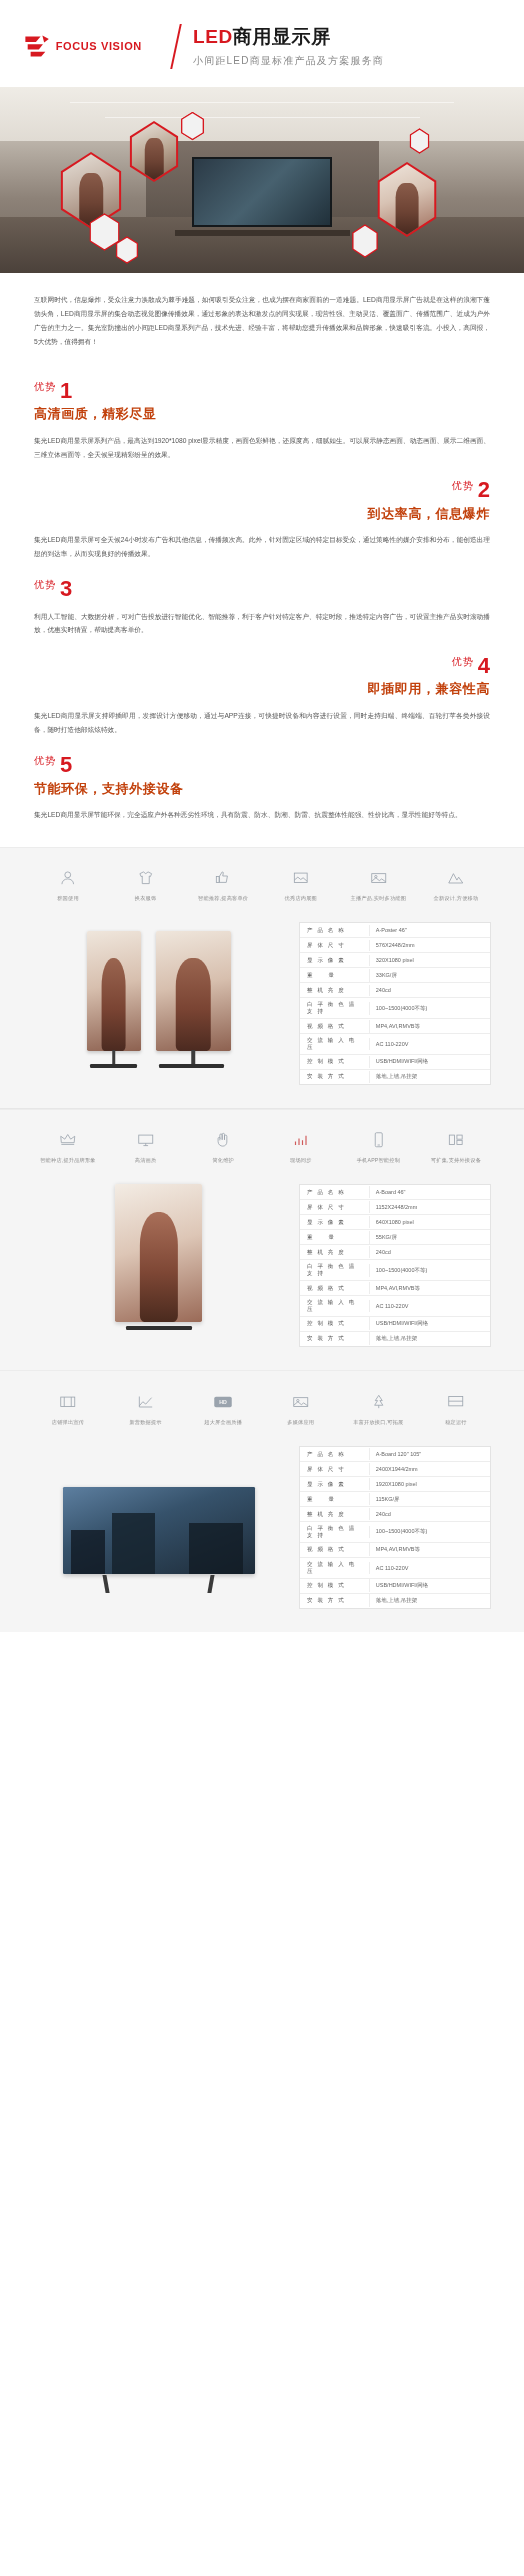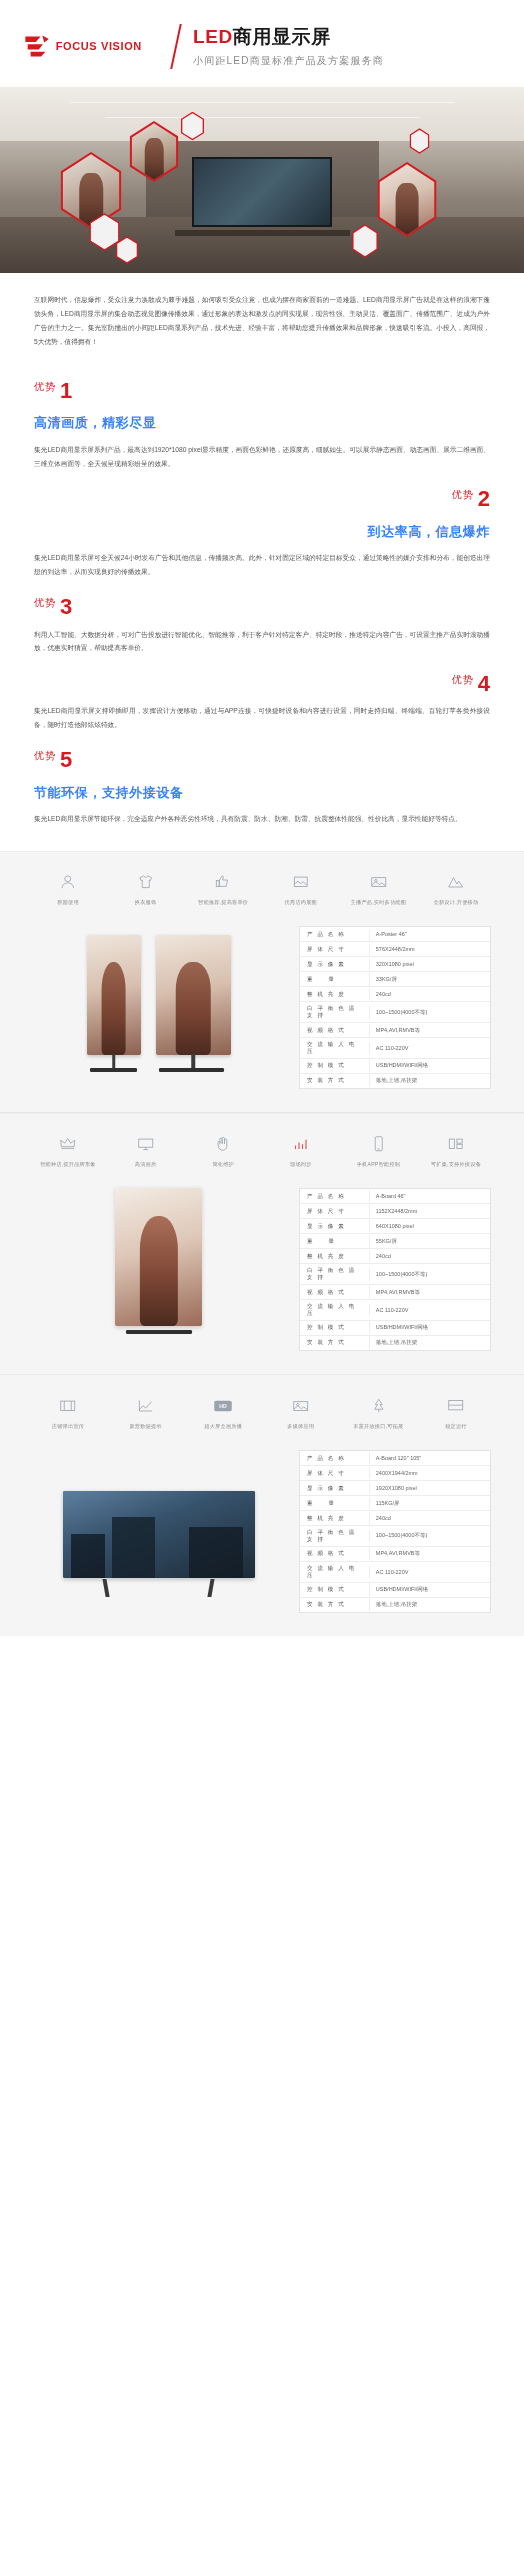--- a/index.html
+++ b/index.html
@@ -114,21 +114,21 @@
     width:524px;box-sizing:border-box;padding:15px 34px 4.7px 34px;
   }
   .adv.right{text-align:right;}
   .adv-label{
     display:flex;align-items:flex-start;gap:3.5px;color:#d71920;
   }
   .adv.right .adv-label{justify-content:flex-end;}
   .adv-label .word{font-size:10px;letter-spacing:1.2px;line-height:1;padding-bottom:2.3px;}
   .adv-label .num{font-size:22px;font-weight:bold;line-height:.85;}
   .adv-title{
-    margin-top:14px;font-size:13px;font-weight:bold;color:#3b82f6;letter-spacing:0.6px;
+    margin-top:5px;font-size:13px;font-weight:bold;color:#c2410c;letter-spacing:0.6px;
   }
   .adv-body{
     margin-top:10.5px;font-size:6.7px;line-height:2.05;color:#555;text-align:justify;
   }
   .adv.right .adv-body{text-align:justify;}
 
   
   .section{
     width:524px;background:#f5f5f5;box-sizing:border-box;padding:20px 0 23px 0;
     border-top:0.6px solid #ececec;
@@ -340,20 +340,21 @@
       <span class="num">3</span>
     </div>
     <div class="adv-body">利用人工智能、大数据分析，可对广告投放进行智能优化、智能推荐，利于客户针对特定客户、特定时段，推送特定内容广告，可设置主推产品实时滚动播放，优惠实时猜置，帮助提高客单价。</div>
   </div>
 
   <div class="adv right">
     <div class="adv-label">
       <span class="word">优势</span>
       <span class="num">4</span>
     </div>
+    <div class="adv-title">即插即用，兼容性高</div>
     <div class="adv-body">集光LED商用显示屏支持即插即用，发挥设计方便移动，通过与APP连接，可快捷时设备和内容进行设置，同时走持归端、终端端、百轮打苹各类外接设备，随时打造他部炫炫特效。</div>
   </div>
 
   <div class="adv">
     <div class="adv-label">
       <span class="word">优势</span>
       <span class="num">5</span>
     </div>
     <div class="adv-title">节能环保，支持外接设备</div>
     <div class="adv-body">集光LED商用显示屏节能环保，完全适应户外各种恶劣性环境，具有防震、防水、防潮、防雷、抗震整体性能强、性价比高，显示性能好等特点。</div>

